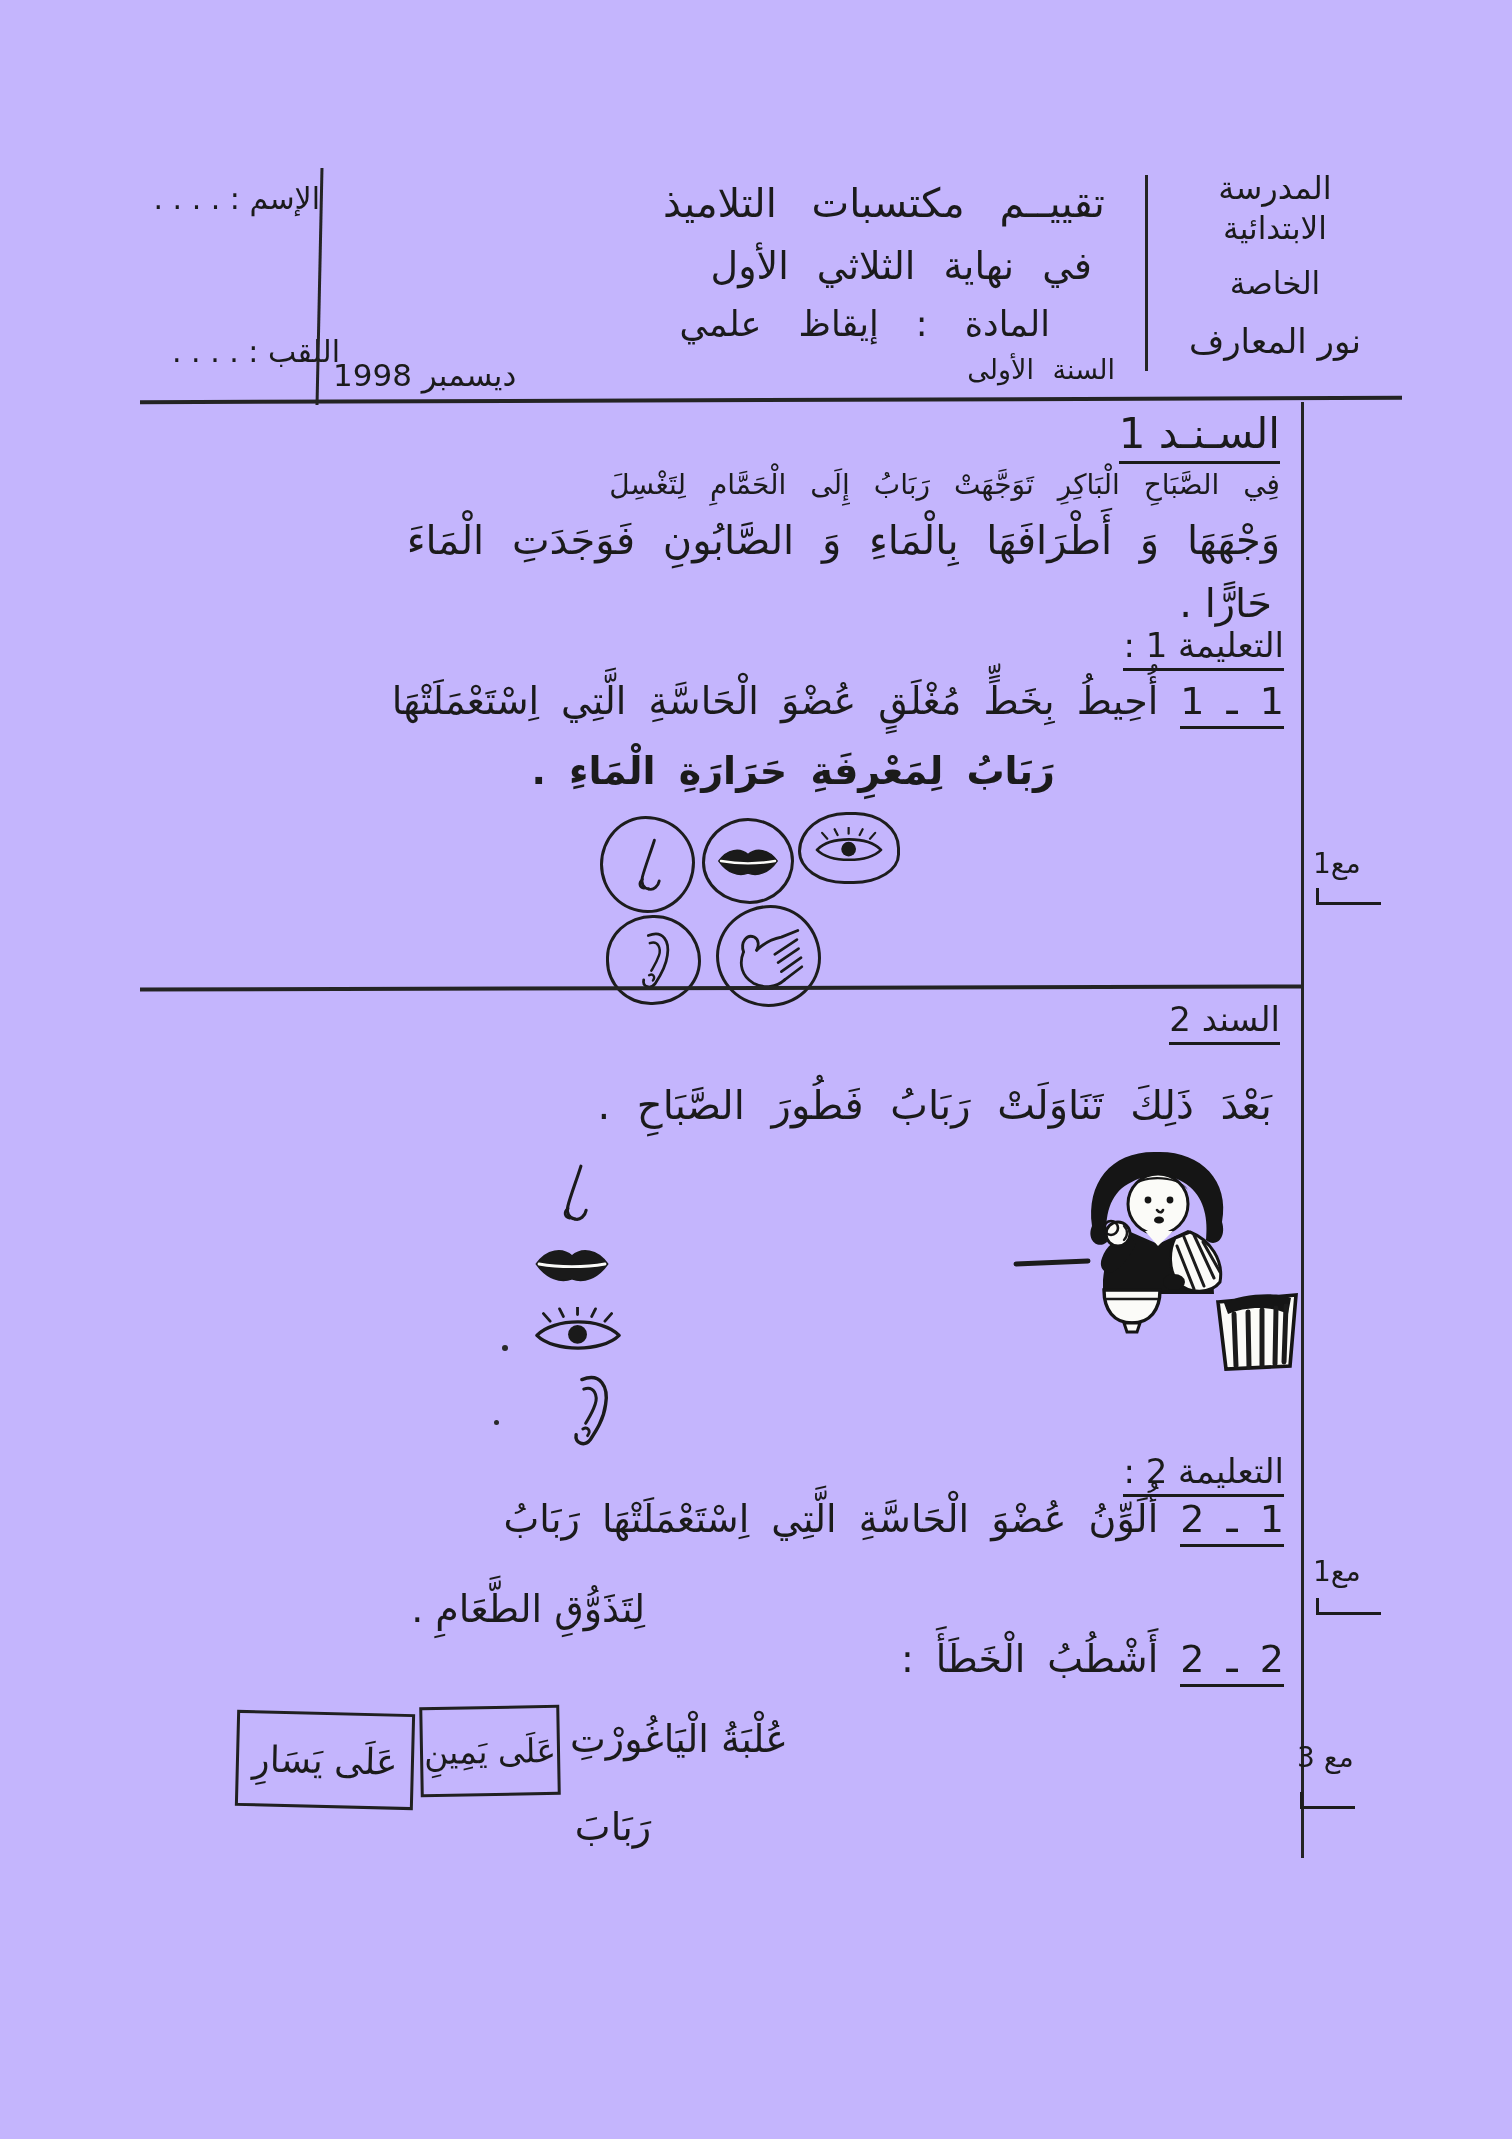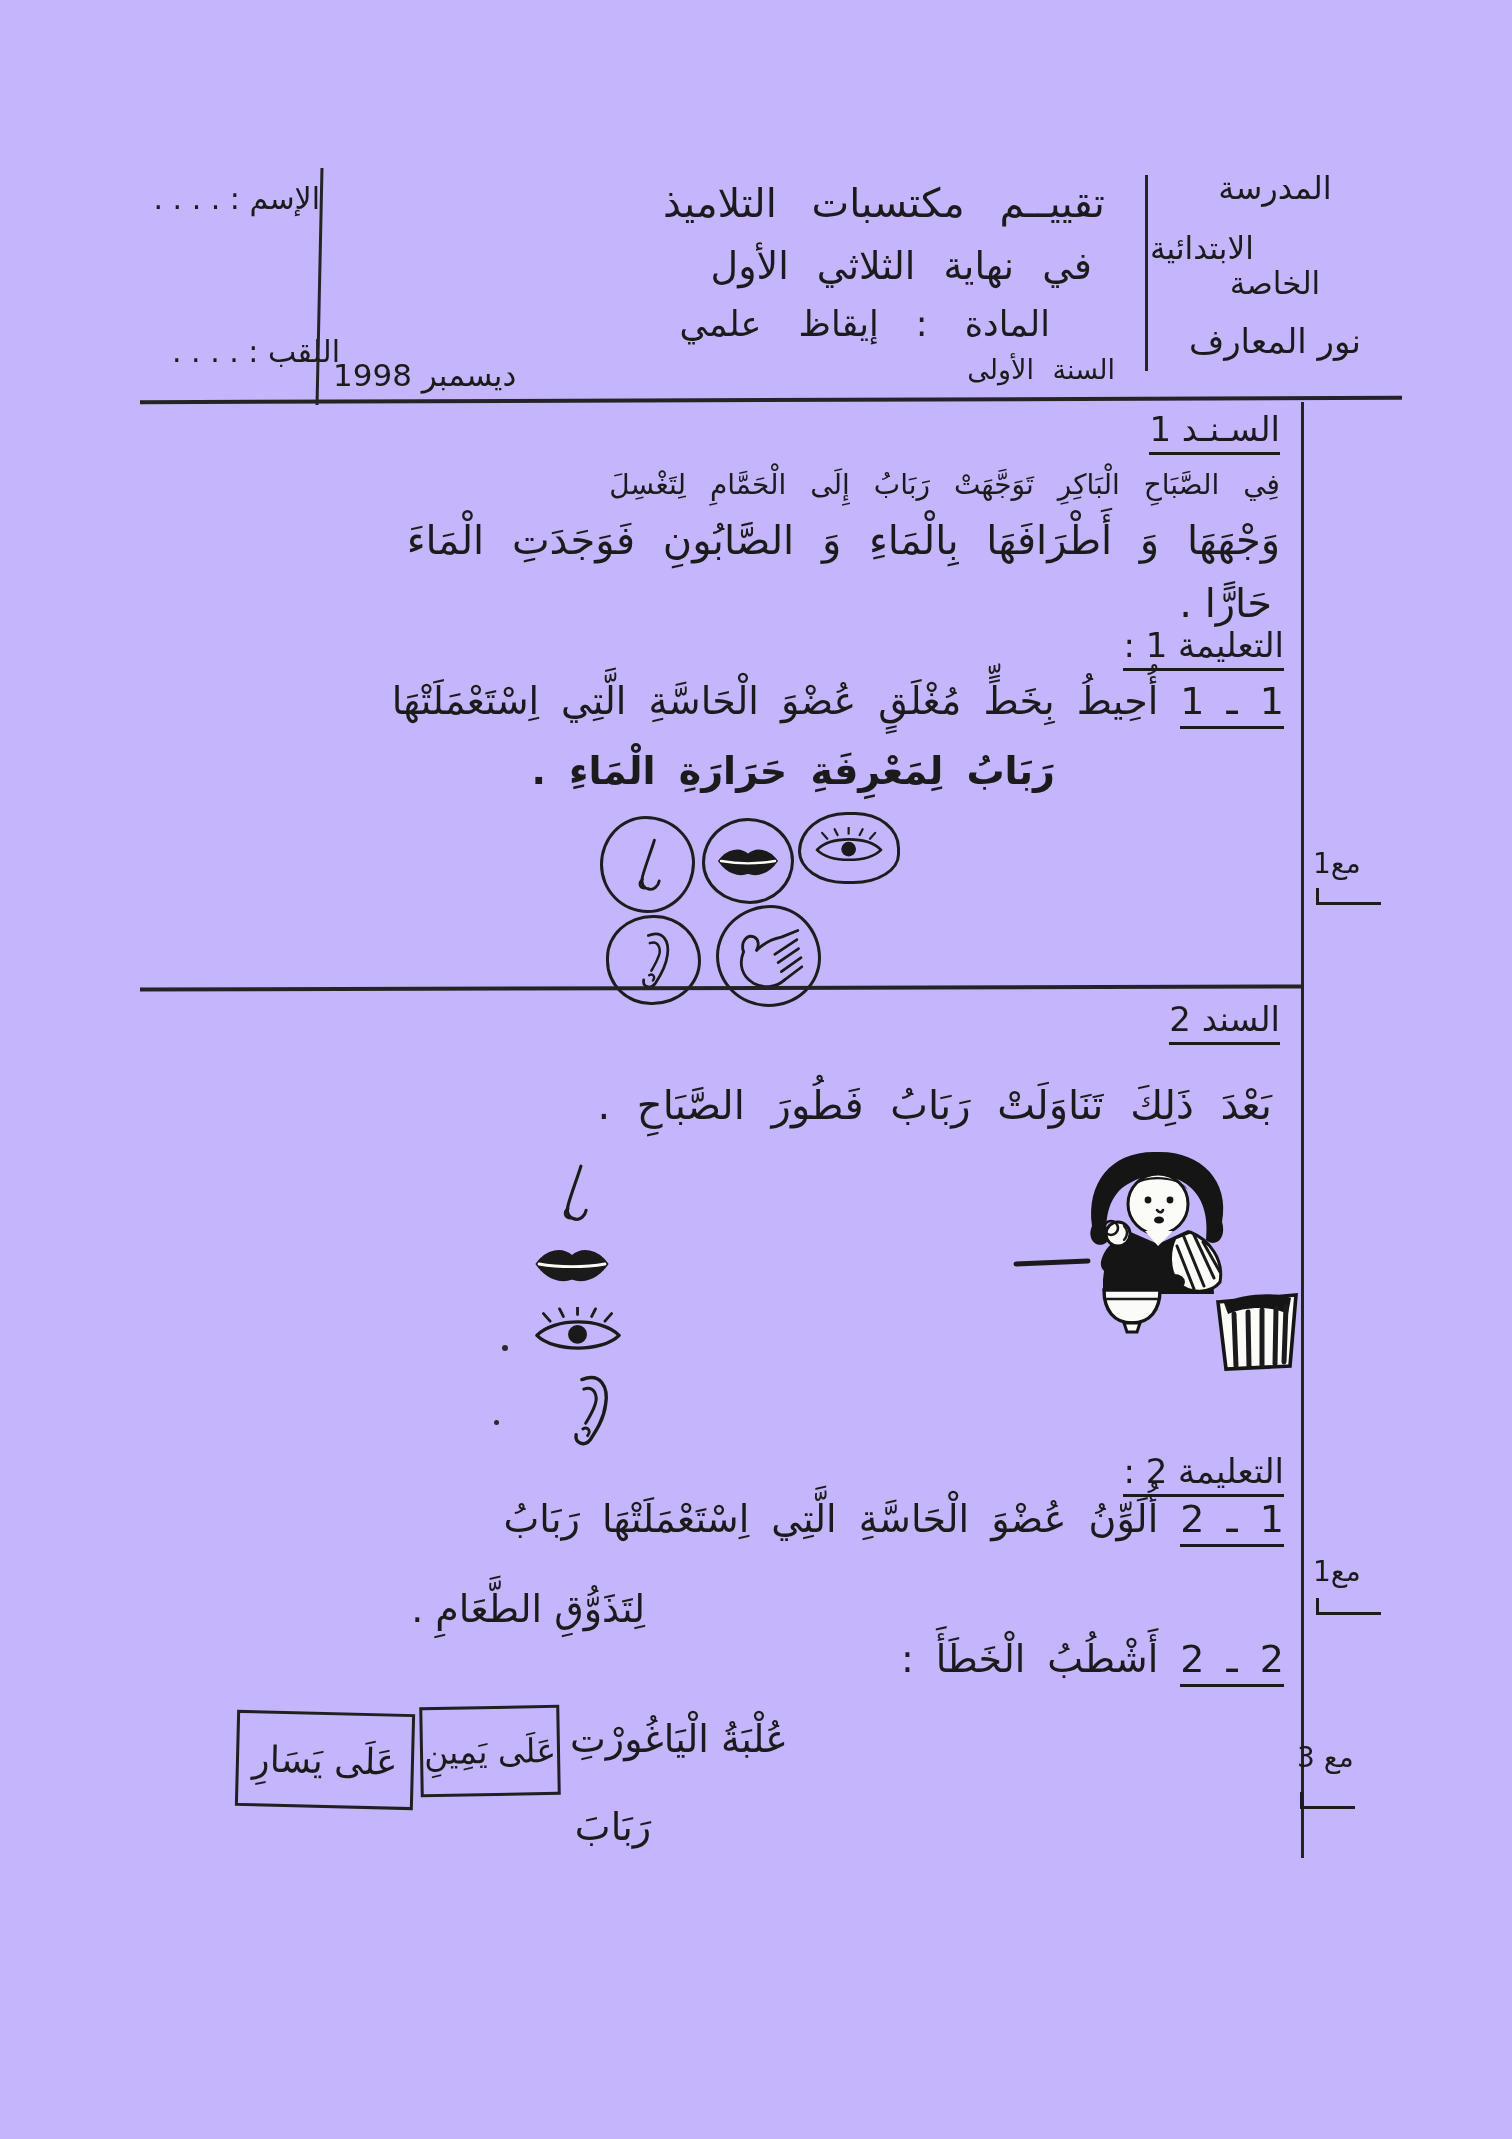--- a/index.html
+++ b/index.html
@@ -61,29 +61,29 @@
 
   <div class="t" style="top:180px;right:407px;font-size:40px;word-spacing:22px;">تقييــم مكتسبات التلاميذ</div>
   <div class="t" style="top:245px;right:420px;font-size:38px;word-spacing:16px;">في نهاية الثلاثي الأول</div>
   <div class="t" style="top:304px;right:462px;font-size:35px;word-spacing:26px;">المادة : إيقاظ علمي</div>
   <div class="t" style="top:354px;right:397px;font-size:27px;word-spacing:10px;">السنة الأولى</div>
   <div class="t" style="top:358px;left:333px;font-size:31px;">ديسمبر 1998</div>
 
   <div class="vline" style="left:1145px;top:175px;width:3px;height:196px;"></div>
 
   <div class="t" style="top:170px;left:1150px;width:250px;text-align:center;font-size:32px;">المدرسة</div>
-  <div class="t" style="top:231px;left:1150px;width:250px;text-align:left;font-size:31px;">الابتدائية</div>
+  <div class="t" style="top:211px;left:1150px;width:250px;text-align:center;font-size:31px;">الابتدائية</div>
   <div class="t" style="top:266px;left:1150px;width:250px;text-align:center;font-size:31px;">الخاصة</div>
   <div class="t" style="top:322px;left:1150px;width:250px;text-align:center;font-size:34px;">نور المعارف</div>
 
   <div class="hline" style="left:140px;top:398px;width:1262px;height:4px;transform:rotate(-0.2deg);"></div>
 
   <div class="vline" style="left:1301px;top:402px;width:3px;height:1456px;"></div>
 
-  <div class="t u" style="top:410px;right:232px;font-size:34px;">السـنـد 1</div>
+  <div class="t u" style="top:410px;right:232px;font-size:42px;">السـنـد 1</div>
 
   <div class="t" style="top:469px;right:232px;font-size:28px;word-spacing:15px;">فِي الصَّبَاحِ الْبَاكِرِ تَوَجَّهَتْ رَبَابُ إِلَى الْحَمَّامِ لِتَغْسِلَ</div>
   <div class="t" style="top:517px;right:232px;font-size:40px;word-spacing:15px;">وَجْهَهَا وَ أَطْرَافَهَا بِالْمَاءِ وَ الصَّابُونِ فَوَجَدَتِ الْمَاءَ</div>
   <div class="t" style="top:580px;right:240px;font-size:40px;">حَارًّا .</div>
 
   <div class="t u" style="top:626px;right:228px;font-size:34px;">التعليمة 1 :</div>
 
   <div class="t" style="top:680px;right:228px;font-size:38px;word-spacing:10px;">
     <span class="u">1 ـ 1</span>
     <span>أُحِيطُ بِخَطٍّ مُغْلَقٍ عُضْوَ الْحَاسَّةِ الَّتِي اِسْتَعْمَلَتْهَا</span>

